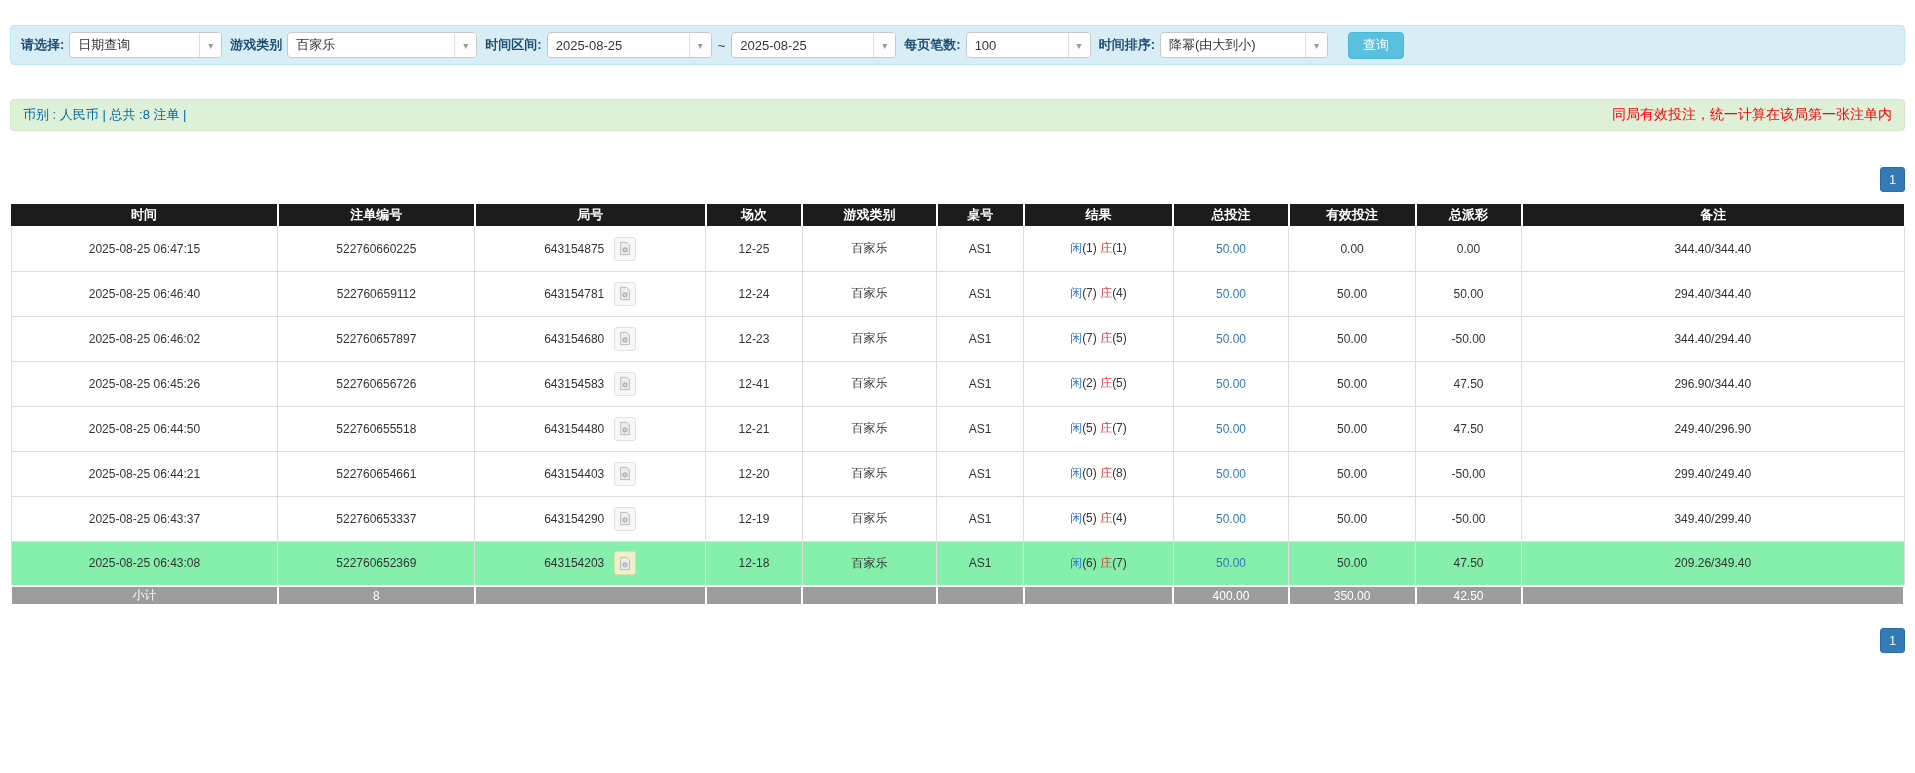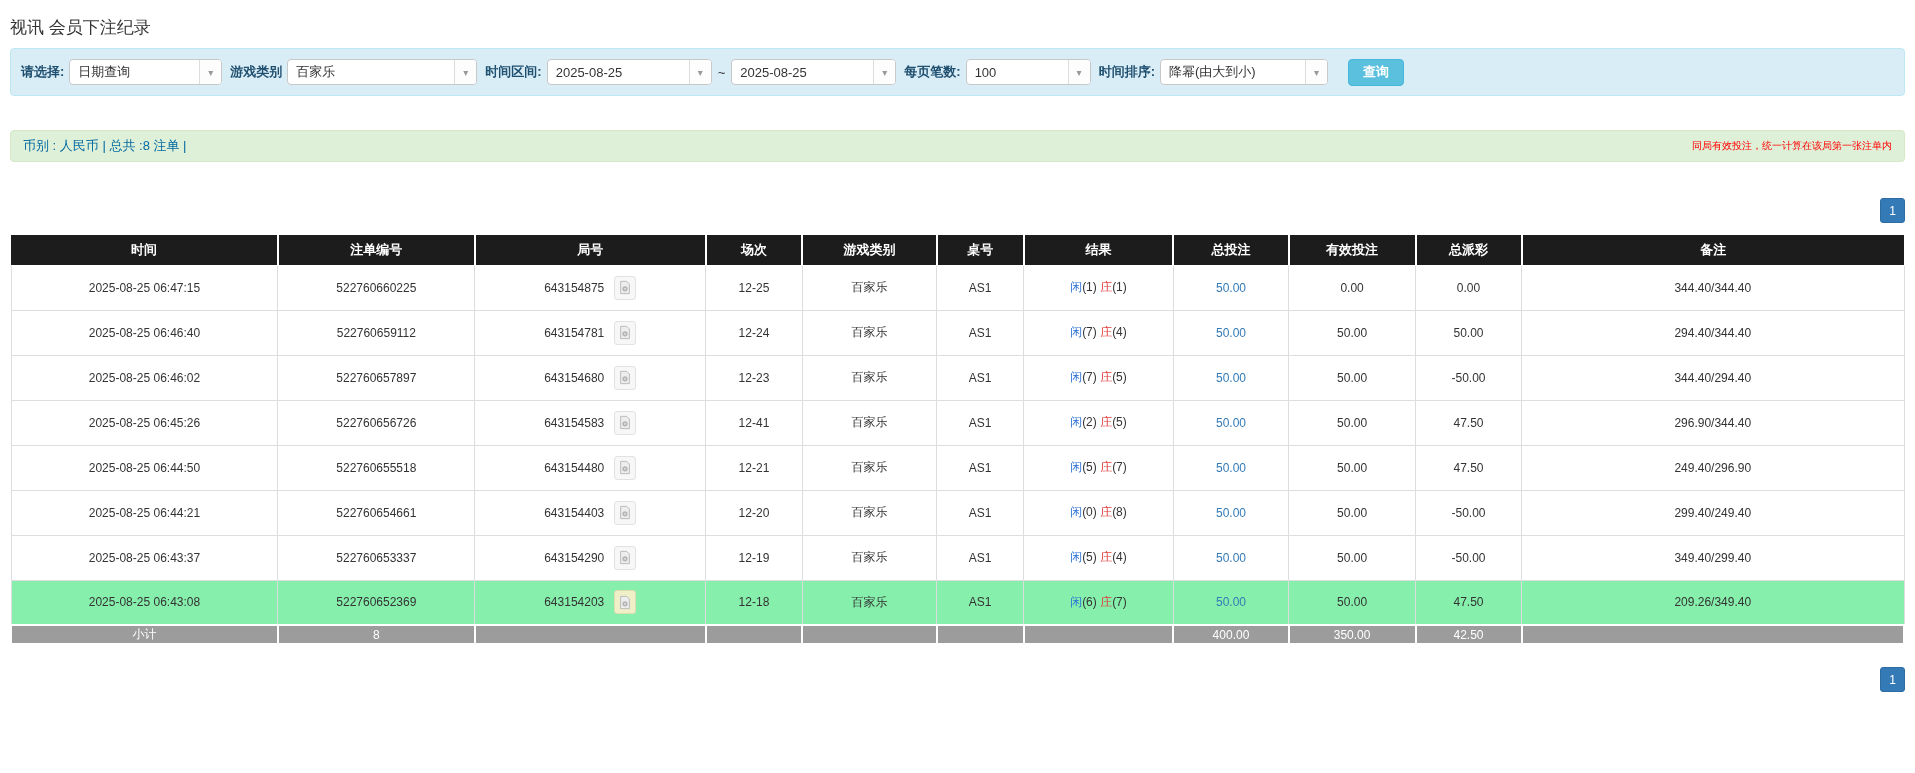--- a/index.html
+++ b/index.html
@@ -14,22 +14,22 @@
   
   .page-title {
     font-size: 17px;
     color: #333;
     margin-top: 16px;
     font-weight: 400;
   }
 
   
   .filter-bar {
-    margin-top: 9px;
-    height: 48px;
+    margin-top: 25px;
+    height: 40px;
     background: #d9edf7;
     border: 1px solid #bce8f1;
     border-radius: 4px;
     display: flex;
     align-items: center;
     padding: 0 8px;
     white-space: nowrap;
   }
   .f-label {
     font-size: 13px;
@@ -72,37 +72,36 @@
     height: 27px;
     padding: 0 14px;
     background: #5bc0de;
     border: 1px solid #46b8da;
     border-radius: 4px;
     color: #fff;
     font-size: 13px;
     display: inline-flex;
     align-items: center;
     cursor: pointer;
-    font-weight: bold;
   }
 
   
   .summary-bar {
     margin-top: 34px;
     height: 32px;
     background: #dff0d8;
     border: 1px solid #d6e9c6;
     border-radius: 4px;
     display: flex;
     align-items: center;
     justify-content: space-between;
     padding: 0 12px;
   }
   .summary-left { color: #0369a1; font-size: 13px; }
-  .summary-right { color: #ff0000; font-size: 10px; }
+  .summary-right { color: #ff0000; font-size: 14px; }
 
   
   .pager-row { display: flex; justify-content: flex-end; margin-top: 36px; }
   .pager-row.bottom { margin-top: 22px; }
   .page-btn {
     min-width: 25px;
     height: 25px;
     background: #337ab7;
     border: 1px solid #2e6da4;
     border-radius: 3px;
@@ -119,21 +118,21 @@
     margin-top: 12px;
     width: 100%;
     border-collapse: collapse;
     table-layout: fixed;
   }
   table.records th {
     background: #1c1c1c;
     color: #fff;
     font-size: 13px;
     font-weight: bold;
-    height: 30px;
+    height: 22px;
     text-align: center;
     border-right: 2px solid #fff;
     border-bottom: 1px solid #fff;
   }
   table.records th:last-child { border-right: none; }
   table.records td {
     height: 45px;
     text-align: center;
     font-size: 12px;
     color: #333;
@@ -168,21 +167,20 @@
     height: 19px;
     font-size: 12px;
     border: 2px solid #fff;
   }
 </style>
 </head>
 <body>
 
 <div class="wrap">
 
-  <div class="page-title">视讯 会员下注纪录</div>
 
   <div class="filter-bar">
     <span class="f-label" style="margin-left:2px">请选择:</span>
     <div class="combo" style="width:153px">
       <span class="combo-value">日期查询</span>
       <span class="combo-arrow">▾</span>
     </div>
 
     <span class="f-label">游戏类别</span>
     <div class="combo" style="width:190px">

